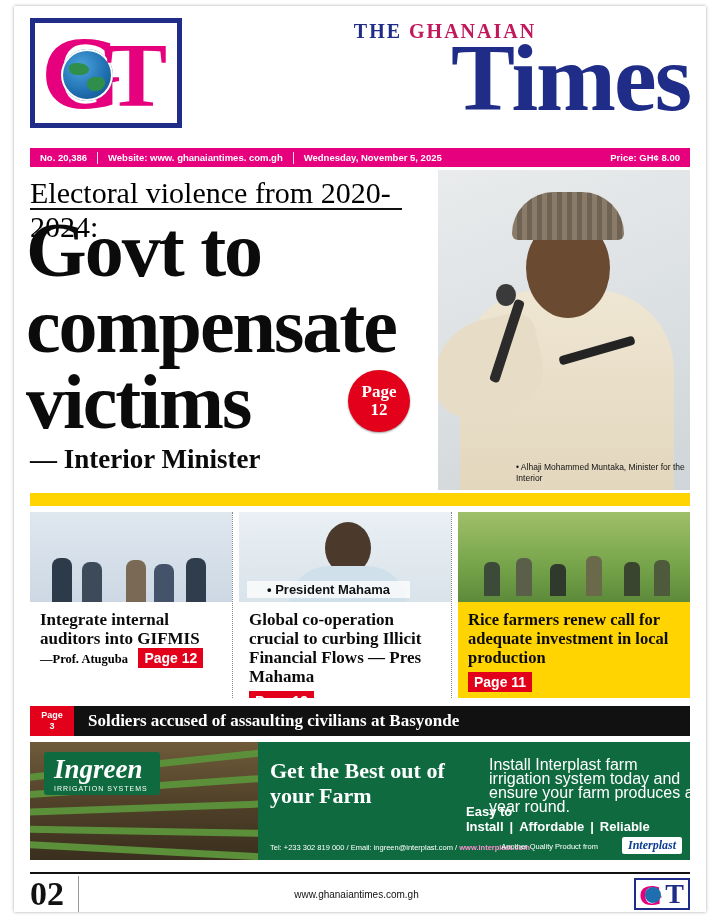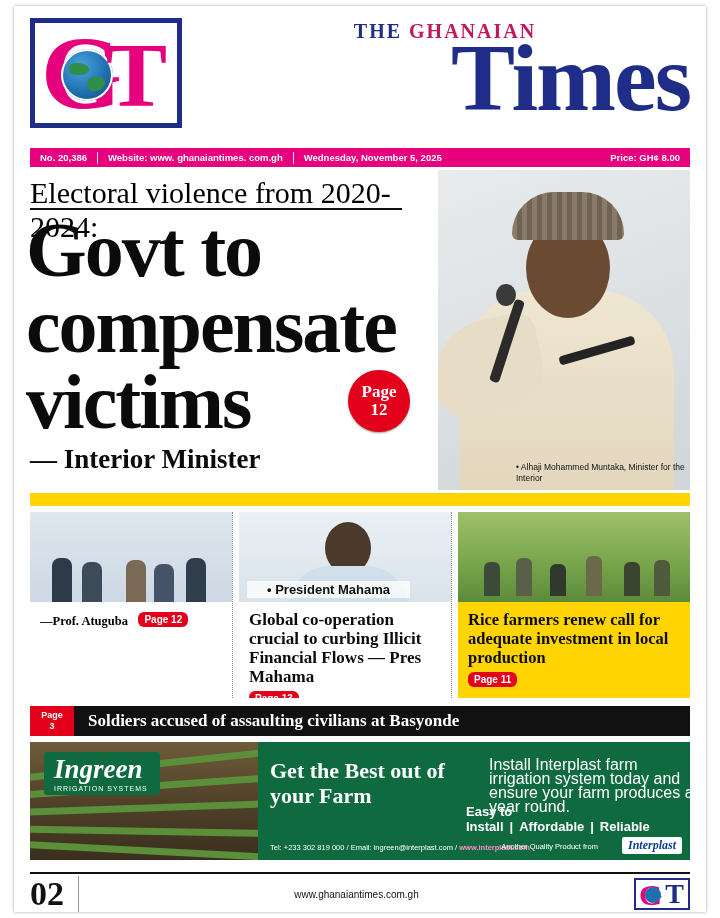--- a/index.html
+++ b/index.html
@@ -348,24 +348,24 @@
     font-weight: bold;
     font-size: 12.5px;
     margin-top: 3px;
     display: inline-block;
     vertical-align: middle;
   }
   .mini-badge {
     display: inline-block;
     background: #e2001a;
     color: #fff;
-    font-size: 10px;
+    font-size: 14px;
     font-weight: bold;
     padding: 2px 6px;
-    border-radius: 6px;
+    border-radius: 0;
     margin-left: 6px;
     vertical-align: middle;
   }
   .mini-badge.solo { margin-left: 0; margin-top: 5px; }
   .caption-dot {
     position: absolute;
     left: 8px; bottom: 4px;
     font-size: 13px;
     font-weight: bold;
     color: #111;
@@ -606,20 +606,21 @@
 
       <div class="card c1">
         <div class="pic">
           <div class="fig" style="left:22px;background:#2c3a4a;"></div>
           <div class="fig" style="left:52px;height:40px;background:#3c4a5a;"></div>
           <div class="fig" style="left:96px;height:42px;background:#7a6a55;"></div>
           <div class="fig" style="left:124px;height:38px;background:#44526a;"></div>
           <div class="fig" style="left:156px;height:44px;background:#2f3d4d;"></div>
         </div>
         <div class="text">
+          <div class="title">Integrate internal auditors into GIFMIS</div>
           <div class="attrib">—Prof. Atuguba</div>
           <span class="mini-badge">Page 12</span>
         </div>
       </div>
 
       <div class="card c2">
         <div class="pic">
           <div class="head"></div>
           <div class="body"></div>
           <div class="caption-dot">• President Mahama</div>

